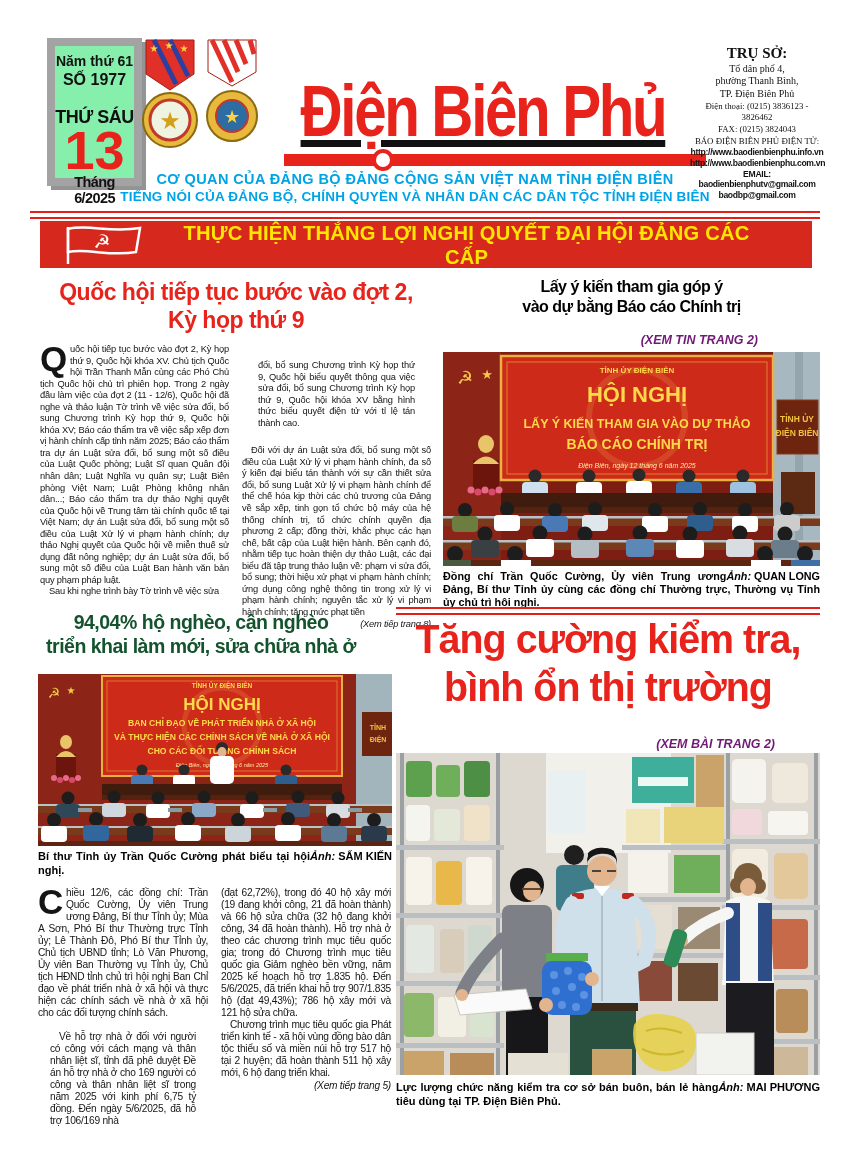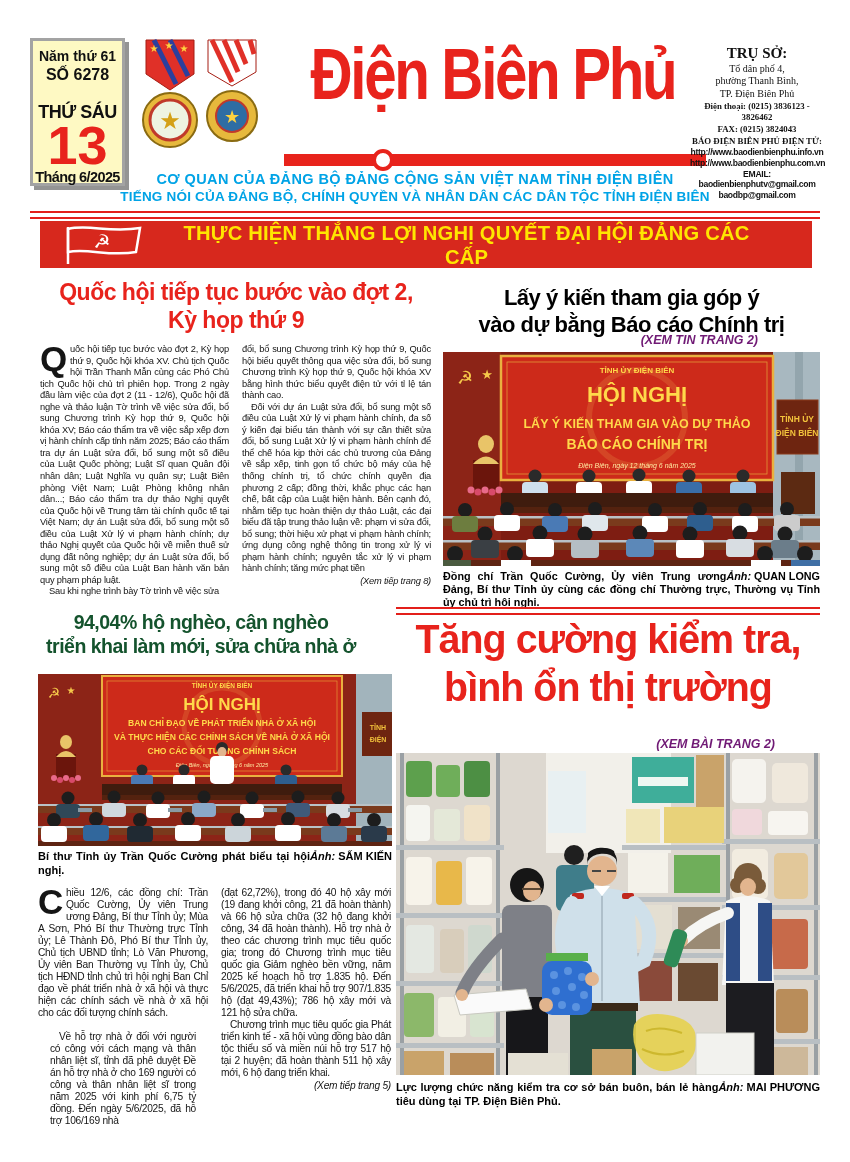--- a/index.html
+++ b/index.html
@@ -1,53 +1,53 @@
 <!DOCTYPE html>
 <html><head>
 <meta charset="utf-8">
 <style>
   html,body{margin:0;padding:0;background:#9a9a9a;}
   .page{position:relative;width:850px;height:1162px;background:#fff;margin:0 auto;
         font-family:"Liberation Sans",sans-serif;color:#111;overflow:hidden;}
   .abs{position:absolute;}
   
-  .datebox{left:30px;top:38px;width:95px;height:148px;border:3px solid #a3a3a3;
-           box-shadow:4px 4px 0 rgba(60,60,60,.55);text-align:center;background:#fef9c3;padding-top:7px;box-sizing:border-box;}
+  .datebox{left:47px;top:38px;width:95px;height:148px;border:8px solid #a3a3a3;
+           box-shadow:4px 4px 0 rgba(60,60,60,.55);text-align:center;background:#86efac;padding-top:7px;box-sizing:border-box;}
   .db1{font-size:14px;font-weight:bold;}
   .db2{font-size:16px;font-weight:bold;margin-top:2px;}
   .db3{font-size:18px;font-weight:bold;margin-top:18px;letter-spacing:-0.5px;}
   .db4{font-size:54px;font-weight:bold;color:#e8231c;line-height:44px;}
   .db5{font-size:14.5px;font-weight:bold;margin-top:2px;letter-spacing:-0.6px;}
   .medals{left:136px;top:36px;}
-  .mast-title{left:269px;top:32px;width:448px;height:120px;display:flex;align-items:flex-start;justify-content:center;}
+  .mast-title{left:259px;top:32px;width:448px;height:120px;display:flex;align-items:flex-end;justify-content:center;text-decoration:underline;}
   .mast-title span{font-size:73px;font-weight:bold;color:#e8231c;white-space:nowrap;
                    transform:scaleX(0.80);letter-spacing:-3px;}
   .titlebar{left:284px;top:154px;width:422px;height:12px;background:#e8231c;}
   .titlebar .ring{position:absolute;left:88px;top:-5px;width:14px;height:14px;border:4px solid #e8231c;
                   border-radius:50%;background:#fff;}
   .orgline{left:118px;width:594px;text-align:center;color:#00a3e6;font-weight:bold;}
   .org1{top:171px;font-size:14.5px;letter-spacing:0.4px;}
   .org2{top:189px;font-size:13.5px;letter-spacing:0.2px;}
   .contact{left:690px;top:44px;width:134px;text-align:center;font-family:"Liberation Serif",serif;line-height:1.25;}
   .c-head{font-size:15px;font-weight:bold;}
   .c-addr{font-size:10px;}
-  .c-small{font-size:8.8px;font-weight:bold;margin-top:1px;}
+  .c-small{font-size:8.8px;font-weight:normal;margin-top:1px;}
   .c-url{font-size:8.6px;font-weight:bold;font-family:"Liberation Sans",sans-serif;letter-spacing:-0.3px;}
   .redrule{border-top:2.5px solid #e31f1a;border-bottom:2.5px solid #e31f1a;height:4px;box-sizing:content-box;}
   .rule1{left:30px;top:211px;width:790px;}
   .rule2{left:396px;top:607px;width:424px;}
   
   .banner{left:40px;top:221px;width:772px;height:47px;background:#d7281d;display:flex;align-items:center;}
   .banner .flag{margin-left:14px;flex:0 0 92px;}
   .banner .slogan{flex:1;text-align:center;color:#ffe600;font-weight:bold;font-size:21px;
                   letter-spacing:0.2px;transform:scaleX(0.96);padding-right:26px;}
   
   .hl{text-align:center;font-weight:bold;line-height:1.22;}
   .h1red{left:40px;top:278px;width:392px;color:#e8231c;font-size:23px;letter-spacing:-0.5px;}
-  .h3blk{left:443px;top:277px;width:377px;color:#000;font-size:22px;letter-spacing:-0.5px;margin-top:8px;}
+  .h3blk{left:443px;top:277px;width:377px;color:#000;font-size:16px;letter-spacing:-0.5px;}
   .h2blk{left:24px;top:611px;width:354px;color:#14532d;font-size:19.5px;letter-spacing:-0.5px;}
   .h4red{left:396px;top:615px;width:424px;color:#e8231c;font-size:41px;line-height:1.18;letter-spacing:-1px;transform:scaleX(0.96);}
   .seemore{font-weight:bold;font-style:italic;font-size:12.5px;color:#701a75;text-align:right;}
   .see1{left:443px;top:333px;width:315px;}
   .see2{left:443px;top:737px;width:332px;}
   
   .bodycols{display:flex;gap:13px;text-align:justify;color:#151515;}
   .body1{left:40px;top:344px;width:392px;font-size:9.3px;line-height:11.55px;letter-spacing:-0.2px;}
   .body1 .col{width:189px;}
   .body2{left:38px;top:887px;width:354px;font-size:10.2px;line-height:12.0px;letter-spacing:-0.25px;}
@@ -67,21 +67,21 @@
   .ph2{left:38px;top:674px;}
   .ph3{left:396px;top:753px;}
 </style>
 </head>
 <body>
 
 <div class="page">
 
   <div class="abs datebox">
     <div class="db1">Năm thứ 61</div>
-    <div class="db2">SỐ 6278</div>
+    <div class="db2">SỐ 1977</div>
     <div class="db3">THỨ SÁU</div>
     <div class="db4">13</div>
     <div class="db5">Tháng 6/2025</div>
   </div>
 
   <svg class="abs medals" width="130" height="148" viewBox="0 0 130 148">
     <g>
       <path d="M10,4 h48 v34 l-24,16 l-24,-16 z" fill="#e03028" stroke="#a51c12" stroke-width="1"></path>
       <path d="M18,4 l22,44" stroke="#2b3f9e" stroke-width="5"></path>
       <path d="M34,4 l18,36" stroke="#2b3f9e" stroke-width="5"></path>
@@ -142,21 +142,21 @@
   <div class="abs hl h1red">
     <div>Quốc hội tiếp tục bước vào đợt 2,</div>
     <div>Kỳ họp thứ 9</div>
   </div>
   <div class="abs bodycols body1">
     <div class="col">
       <p style="margin:0;"><span class="dropcap">Q</span><span>uốc hội tiếp tục bước vào đợt 2, Kỳ họp thứ 9, Quốc hội khóa XV. Chủ tịch Quốc hội Trần Thanh Mẫn cùng các Phó Chủ tịch Quốc hội chủ trì phiên họp. Trong 2 ngày đầu làm việc của đợt 2 (11 - 12/6), Quốc hội đã nghe và thảo luận Tờ trình về việc sửa đổi, bổ sung Chương trình Kỳ họp thứ 9, Quốc hội khóa XV; Báo cáo thẩm tra về việc sắp xếp đơn vị hành chính cấp tỉnh năm 2025; Báo cáo thẩm tra dự án Luật sửa đổi, bổ sung một số điều của Luật Quốc phòng; Luật Sĩ quan Quân đội nhân dân; Luật Nghĩa vụ quân sự; Luật Biên phòng Việt Nam; Luật Phòng không nhân dân...; Báo cáo thẩm tra dự thảo Nghị quyết của Quốc hội về Trung tâm tài chính quốc tế tại Việt Nam; dự án Luật sửa đổi, bổ sung một số điều của Luật Xử lý vi phạm hành chính; dự thảo Nghị quyết của Quốc hội về miễn thuế sử dụng đất nông nghiệp; dự án Luật sửa đổi, bổ sung một số điều của Luật Ban hành văn bản quy phạm pháp luật.</span></p>
       <p class="ind" style="margin:0;">Sau khi nghe trình bày Tờ trình về việc sửa</p>
     </div>
     <div class="col">
-      <p style="margin:0;">đổi, bổ sung Chương trình Kỳ họp thứ 9, Quốc hội biểu quyết thông qua việc sửa đổi, bổ sung Chương trình Kỳ họp thứ 9, Quốc hội khóa XV bằng hình thức biểu quyết điện tử với tỉ lệ tán thành cao.</p>
+      <p style="margin:16px;">đổi, bổ sung Chương trình Kỳ họp thứ 9, Quốc hội biểu quyết thông qua việc sửa đổi, bổ sung Chương trình Kỳ họp thứ 9, Quốc hội khóa XV bằng hình thức biểu quyết điện tử với tỉ lệ tán thành cao.</p>
       <p class="ind" style="margin:0;">Đối với dự án Luật sửa đổi, bổ sung một số điều của Luật Xử lý vi phạm hành chính, đa số ý kiến đại biểu tán thành với sự cần thiết sửa đổi, bổ sung Luật Xử lý vi phạm hành chính để thể chế hóa kịp thời các chủ trương của Đảng về sắp xếp, tinh gọn tổ chức bộ máy của hệ thống chính trị, tổ chức chính quyền địa phương 2 cấp; đồng thời, khắc phục các hạn chế, bất cập của Luật hiện hành. Bên cạnh đó, nhằm tiếp tục hoàn thiện dự thảo Luật, các đại biểu đã tập trung thảo luận về: phạm vi sửa đổi, bổ sung; thời hiệu xử phạt vi phạm hành chính; ứng dụng công nghệ thông tin trong xử lý vi phạm hành chính; nguyên tắc xử lý vi phạm hành chính; tăng mức phạt tiền</p>
       <div class="cont">(Xem tiếp trang 8)</div>
     </div>
   </div>
 
   <div class="abs hl h3blk">
     <div>Lấy ý kiến tham gia góp ý</div>
     <div>vào dự bằng Báo cáo Chính trị</div>
   </div>
   <div class="abs seemore see1">(XEM TIN TRANG 2)</div>

